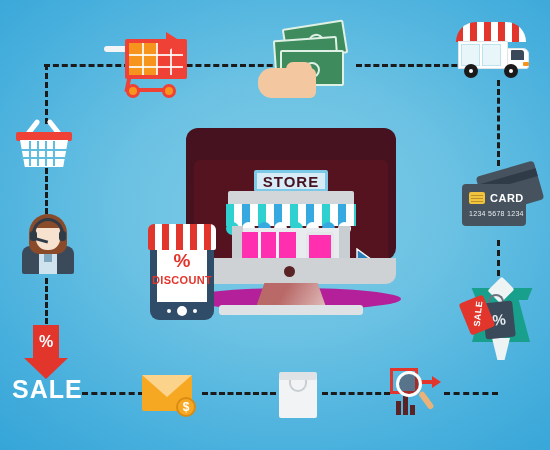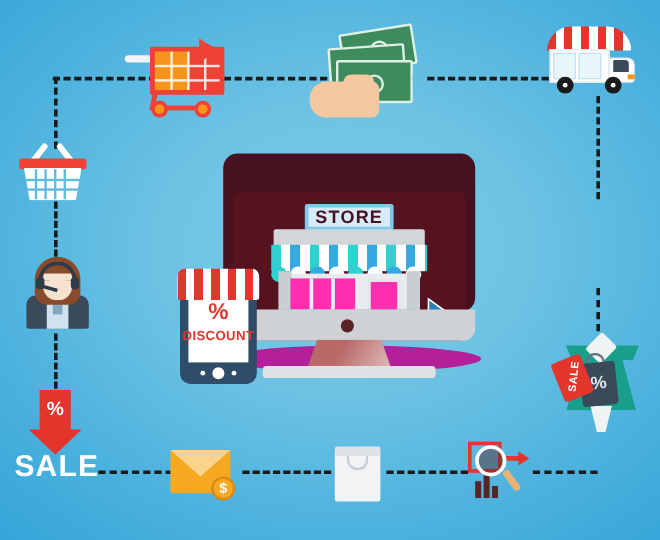--- a/index.html
+++ b/index.html
@@ -267,20 +267,34 @@
     <div class="win"></div>
     <div class="lamp"></div>
     <div class="wheel" style="left:10px;">
         <i></i>
       </div>
     <div class="wheel" style="left:50px;">
         <i></i>
       </div>
   </div>
 
+  <div class="cards">
+    <div class="back">
+        <div class="mag"></div>
+      </div>
+    <div class="front">
+      <div class="chip">
+        <b style="top:3px;"></b>
+          <b style="top:6px;"></b>
+          <b style="top:9px;"></b>
+      </div>
+      <div class="cardtxt">CARD</div>
+      <div class="num">1234 5678 1234</div>
+    </div>
+  </div>
 
   <div class="dress">
     <div class="shoulderL"></div>
       <div class="shoulderR"></div>
     <div class="skirt"></div>
     <div class="collar"></div>
     <div class="legs"></div>
     <div class="string"></div>
     <div class="tagdark">
       <span>%</span>

